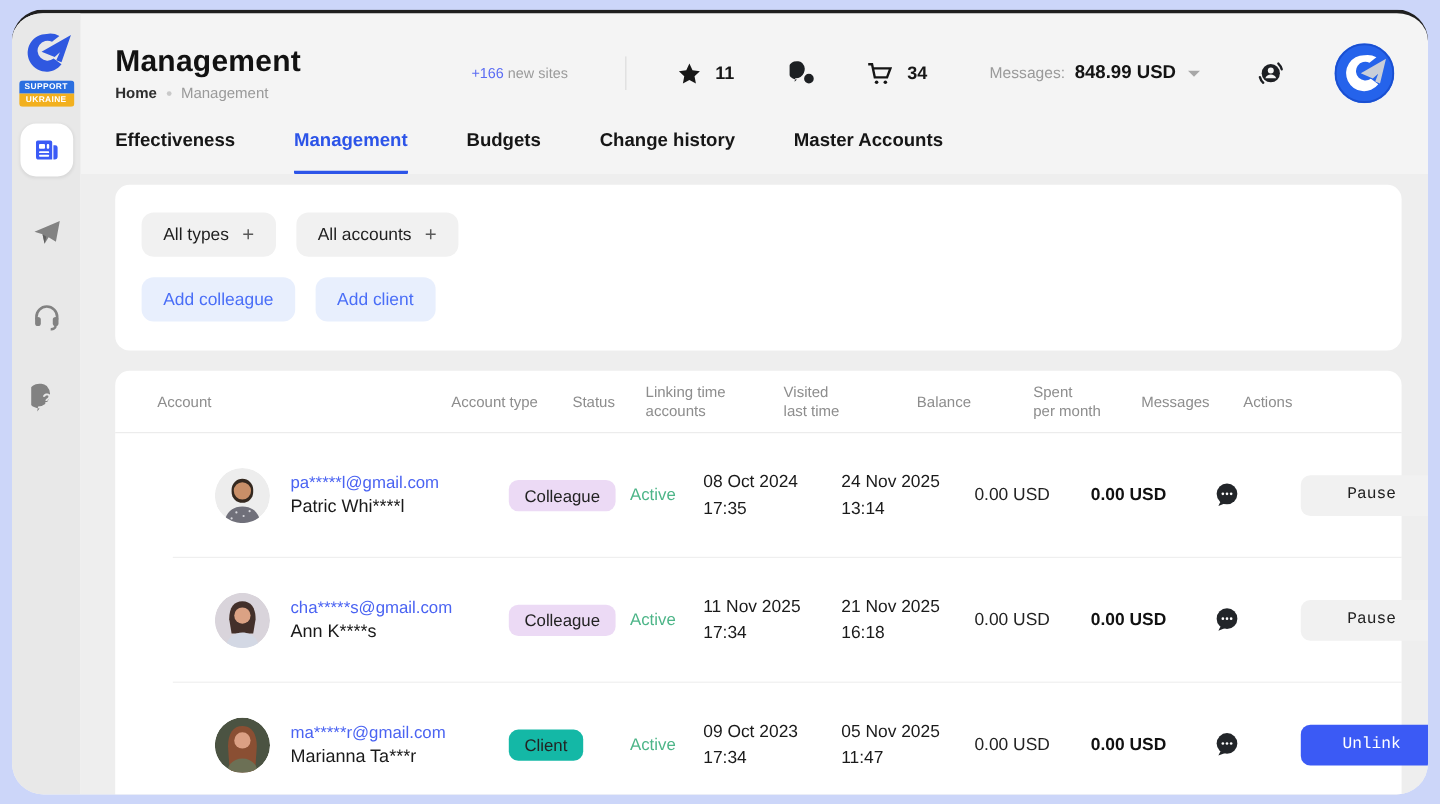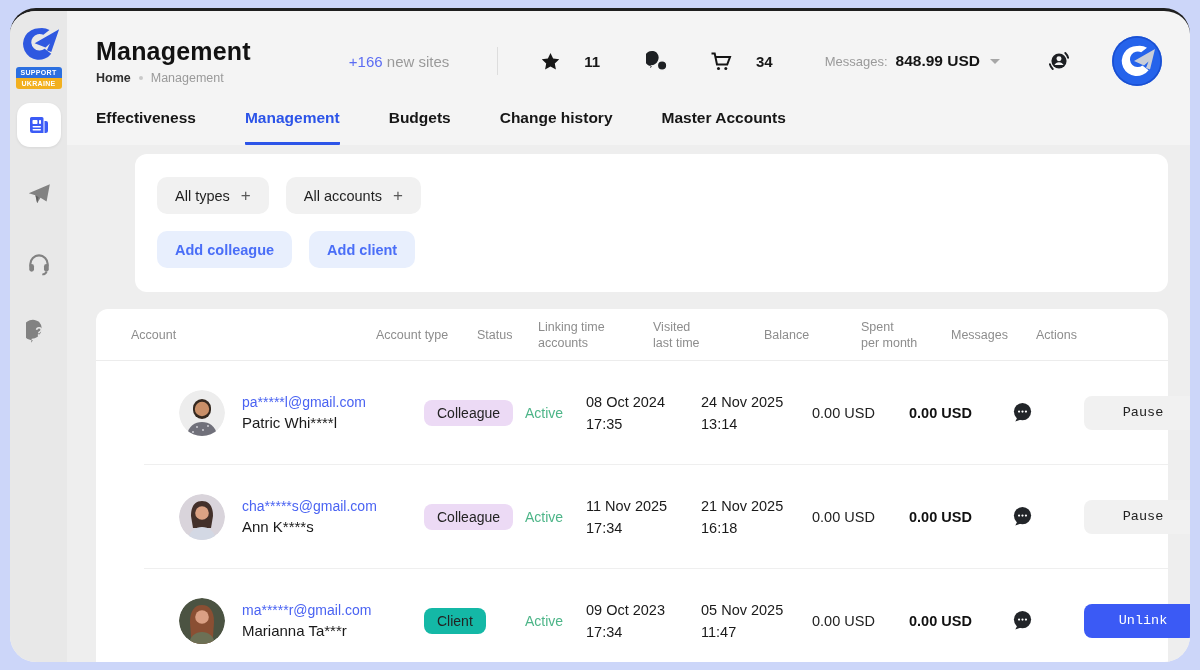--- a/index.html
+++ b/index.html
@@ -25,51 +25,51 @@
 
   
   .main { flex:1; display:flex; flex-direction:column; min-width:0; }
   .hdr { display:flex; align-items:center; padding:16px 28px 0 29px; height:84px; flex:0 0 84px; }
   .title-block { width:330px; }
   .page-title { font-size:25px; font-weight:700; color:#121212; letter-spacing:.2px; }
   .breadcrumb { margin-top:5px; font-size:12.5px; display:flex; align-items:center; gap:8px; }
   .breadcrumb .home { color:#2e2e2e; font-weight:700; }
   .breadcrumb .dot { width:4px; height:4px; border-radius:50%; background:#c9c9c9; }
   .breadcrumb .cur { color:#9a9a9a; }
-  .new-sites { font-size:15px; color:#9a9a9a; white-space:nowrap; }
+  .new-sites { font-size:12px; color:#9a9a9a; white-space:nowrap; }
   .new-sites b { color:#5b6cf3; font-weight:400; }
   .hdr-divider { width:1px; height:28px; background:#ddd; margin:0 0 0 48px; }
-  .counter { display:flex; align-items:center; gap:23px; font-size:15px; font-weight:700;
+  .counter { display:flex; align-items:center; gap:11px; font-size:15px; font-weight:700;
              color:#171717; cursor:pointer; }
   .c-star { margin-left:42px; } .c-chats { margin-left:46px; } .c-cart { margin-left:40px; }
   .balance { margin-left:52px; display:flex; align-items:baseline; gap:8px; cursor:pointer; white-space:nowrap; }
   .balance .lbl { font-size:13px; color:#9a9a9a; }
   .balance .val { font-size:15.5px; font-weight:700; color:#141414; }
   .caret { width:0; height:0; border-left:5px solid transparent; border-right:5px solid transparent;
            border-top:5px solid #a7a7a7; align-self:center; margin-left:2px; }
   .sync-icon { margin-left:46px; cursor:pointer; display:flex; }
   .user-logo { margin-left:40px; width:50px; height:50px; border-radius:50%; cursor:pointer; display:flex; }
 
   
   .tabs { display:flex; gap:49px; padding:14px 0 0 29px; height:50px; flex:0 0 50px; }
   .tab { font-size:15.5px; font-weight:700; color:#161616; cursor:pointer;
          padding-bottom:12px; border-bottom:3px solid transparent; border-radius:1px; }
   .tab.active { color:#2c54e8; border-bottom-color:#2c54e8; }
 
   
   .content { flex:1; background:#eeeeee; padding:9px 22px 0 29px; overflow:hidden; }
   .card { background:#fff; border-radius:12px; }
-  .filter-card { padding:23px 22px 24px 22px;margin-left:39px; }
+  .filter-card { padding:23px 22px 24px 22px; }
   .pill-row { display:flex; gap:17px; }
   .pill-row + .pill-row { margin-top:17px; }
   .pill { height:37px; border:none; border-radius:10px; padding:0 18px; font-size:14.5px;
           font-family:inherit; display:flex; align-items:center; cursor:pointer; }
   .pill.gray { background:#f1f1f1; color:#1f1f1f; }
   .pill.gray .plus { margin-left:11px; color:#5a5a5a; font-size:17px; font-weight:400; }
-  .pill.blue { background:#e8effd; color:#4a6ef7;font-weight:bold; }
+  .pill.blue { background:#e8effd; color:#4a6ef7; }
 
   .table-card { margin-top:17px; border-radius:12px 12px 0 0; height:420px; }
   .thead, .trow { display:grid; align-items:center; padding-left:35px;
     grid-template-columns:245px 101px 61px 115px 111px 97px 90px 85px 1fr; }
   .thead { height:52px; border-bottom:1px solid #ececec; }
   .th { font-size:12.5px; color:#8d8d8d; line-height:16px; font-weight:500; }
   .trow { height:104px; border-bottom:1px solid #efefef;margin-left:48px; }
   .avatar { width:46px; height:46px; border-radius:50%; overflow:hidden; flex:0 0 46px; display:flex; }
   .c-account { display:flex; align-items:center; gap:17px; }
   .acct-text { display:flex; flex-direction:column; gap:4px; min-width:0; }

